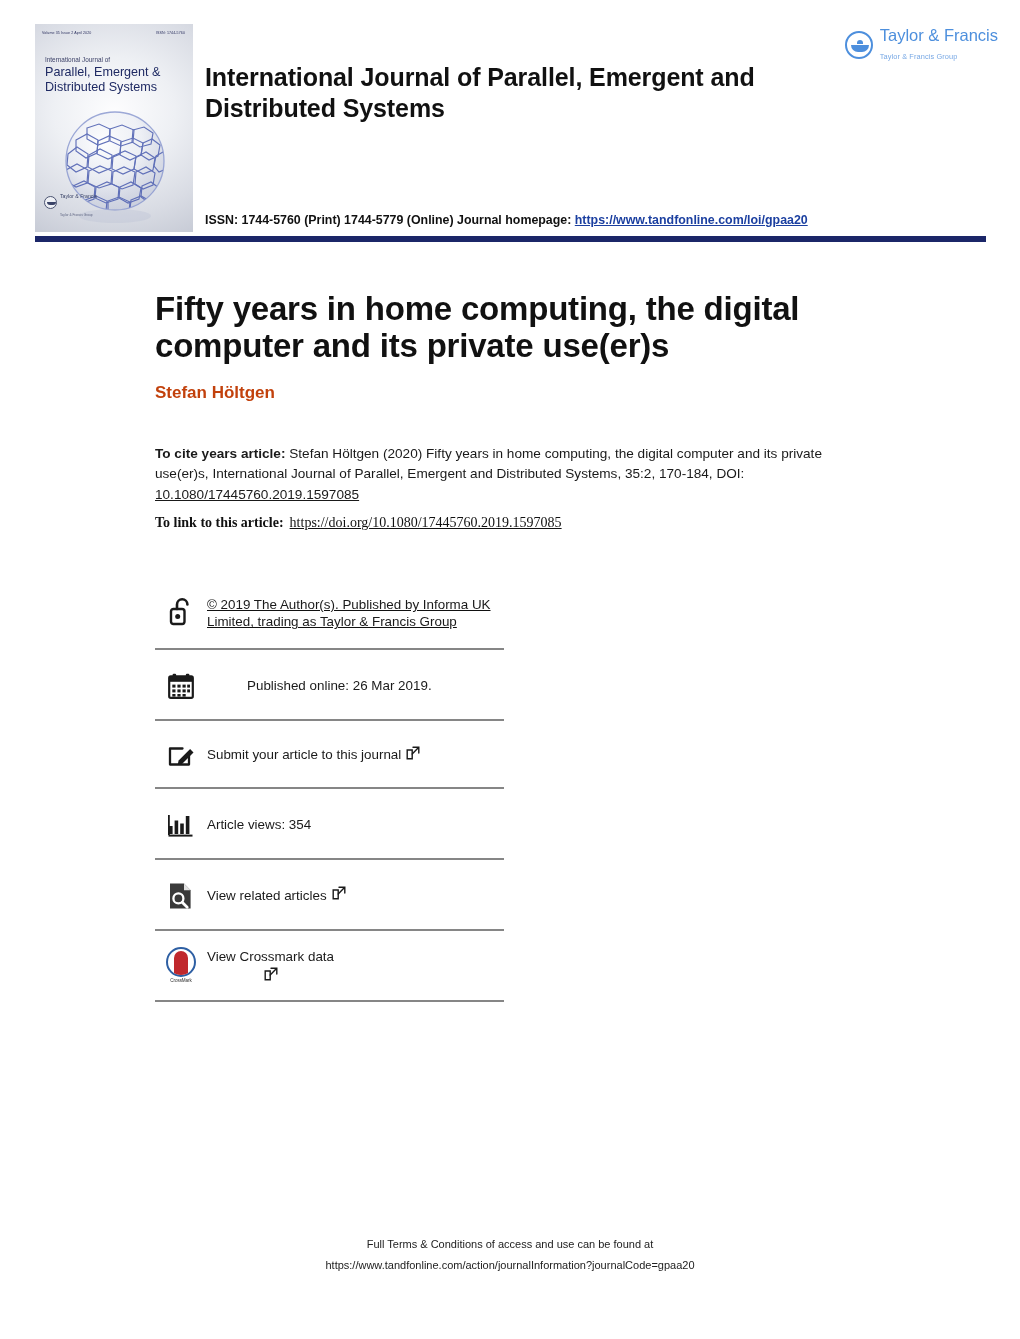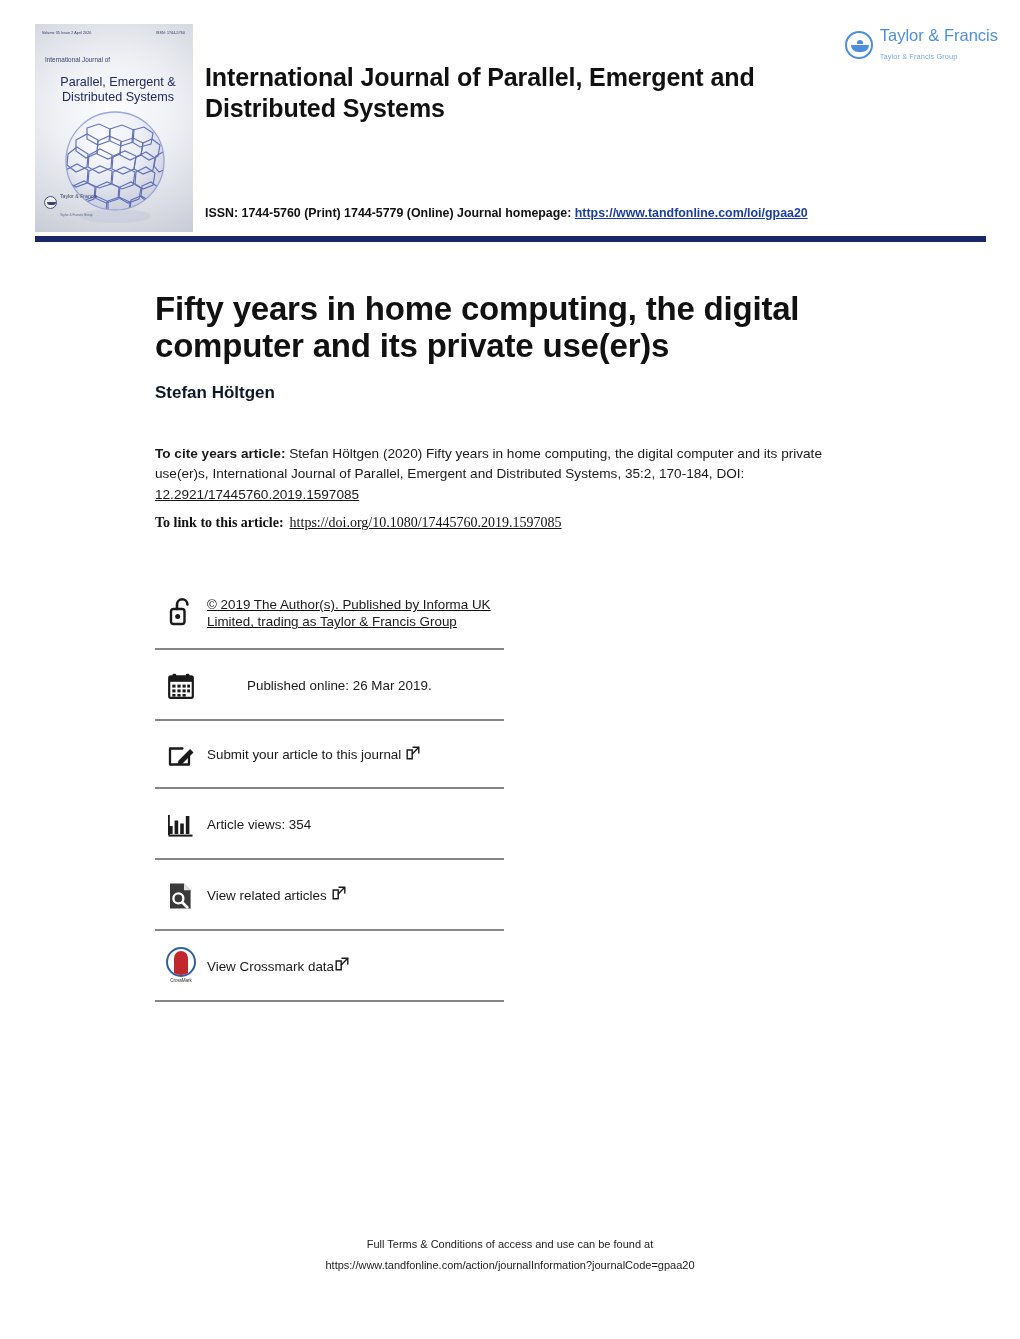--- a/index.html
+++ b/index.html
@@ -41,26 +41,25 @@
     position: absolute; right: 8px; top: 7px;
     font-size: 3.6px; letter-spacing: .1px;
     color: #2a2f5e; white-space: nowrap;
   }
   .cover-pre {
     position: absolute; left: 10px; top: 32px;
     font-size: 6.4px; color: #3a3f66;
     font-family: "Liberation Sans", sans-serif;
   }
   .cover-title {
-    position: absolute; left: 10px; top: 51px;
+    position: absolute; left: 10px; top: 41px;
     font-size: 12.6px; line-height: 14.5px;
     color: #1f2a63;
     font-family: "Liberation Sans", sans-serif;
     width: 146px;
-    text-align: center;
   }
   
   #sphere-wrap {
     position: absolute; left: 17px; top: 82px;
     width: 126px; height: 122px;
   }
   #sphere-wrap svg { display:block; }
   .cover-tf {
     position: absolute; left: 9px; bottom: 12px;
     display: flex; align-items: center; gap: 3px;
@@ -110,21 +109,21 @@
     content: ""; position: absolute;
     left: 10px; top: 7px; width: 6px; height: 4px;
     background: #4d8fdd; border-radius: 3px 3px 0 0;
   }
   #tf-logo .tf-name { font-size: 16.5px; color: #4d8fdd; line-height: 18px; font-weight: 400; }
   #tf-logo .tf-sub  { font-size: 7.4px; color: #79a9e5; line-height: 10px; letter-spacing: .1px; }
 
   
   #issn-line {
     position: absolute;
-    left: 205px; top: 206px;
+    left: 205px; top: 213px;
     font-size: 12.4px;
     font-weight: 700;
     color: #111;
     white-space: nowrap;
   }
   #issn-line .issn-link {
     color: #1b3fa0;
     font-weight: 700;
     text-decoration: underline;
   }
@@ -147,21 +146,21 @@
     font-weight: 700;
     color: #111;
     letter-spacing: -0.2px;
   }
 
   #author {
     position: absolute;
     left: 155px; top: 383px;
     font-size: 17px;
     font-weight: 700;
-    color: #0f172a;
+    color: #c2410c;
   }
 
   
   #cite-block {
     position: absolute;
     left: 155px; top: 444px;
     width: 700px;
     font-size: 13.6px;
     line-height: 20.4px;
     color: #1a1a1a;
@@ -335,21 +334,21 @@
     <a class="issn-link" href="#">https://www.tandfonline.com/loi/gpaa20</a>
   </div>
 
   <div id="navy-rule"></div>
 </div>
 
 <h1 id="article-title">Fifty years in home computing, the digital computer and its private use(er)s</h1>
 <div id="author">Stefan Höltgen</div>
 
 <div id="cite-block">
-  <span class="lbl">To cite years article:</span><span> Stefan Höltgen (2020) Fifty years in home computing, the digital computer and its private use(er)s, International Journal of Parallel, Emergent and Distributed Systems, 35:2, 170-184, DOI: </span><a class="doi" href="#">12.2921/17445760.2019.1597085</a>
+  <span class="lbl">To cite years article:</span><span> Stefan Höltgen (2020) Fifty years in home computing, the digital computer and its private use(er)s, International Journal of Parallel, Emergent and Distributed Systems, 35:2, 170-184, DOI: </span><a class="doi" href="#">10.1080/17445760.2019.1597085</a>
 </div>
 
 <div id="link-block">
   <span class="lbl">To link to this article:</span><a class="url" href="#">https://doi.org/10.1080/17445760.2019.1597085</a>
 </div>
 
 <div id="meta">
 
   <div class="meta-row first" style="min-height:56px;text-decoration:underline;">
     <div class="meta-icon">
@@ -441,21 +440,21 @@
     </div>
   </div>
 
   <div class="meta-row" style="align-items:center;min-height:71px;">
     <div class="meta-icon">
       <div class="crossmark">
         <div class="cm-circle"></div>
         <div class="cm-label">CrossMark</div>
       </div>
     </div>
-    <div class="meta-text" style="gap:1px;">
+    <div class="meta-text" style="gap:1px;flex-direction:column;">
       <span>View Crossmark data</span>
       <span class="ext-link-icon">
         <svg width="14" height="14" viewBox="0 0 14 14">
           <path d="M1.2 4 h5 v8.8 h-5 z" fill="none" stroke="#1a1a1a" stroke-width="1.4"></path>
           <path d="M7 1.2 h5.8 v5.8 M12.5 1.6 l-6.3 6.3" fill="none" stroke="#1a1a1a" stroke-width="1.4" stroke-linecap="round"></path>
         </svg>
       </span>
     </div>
   </div>
 

